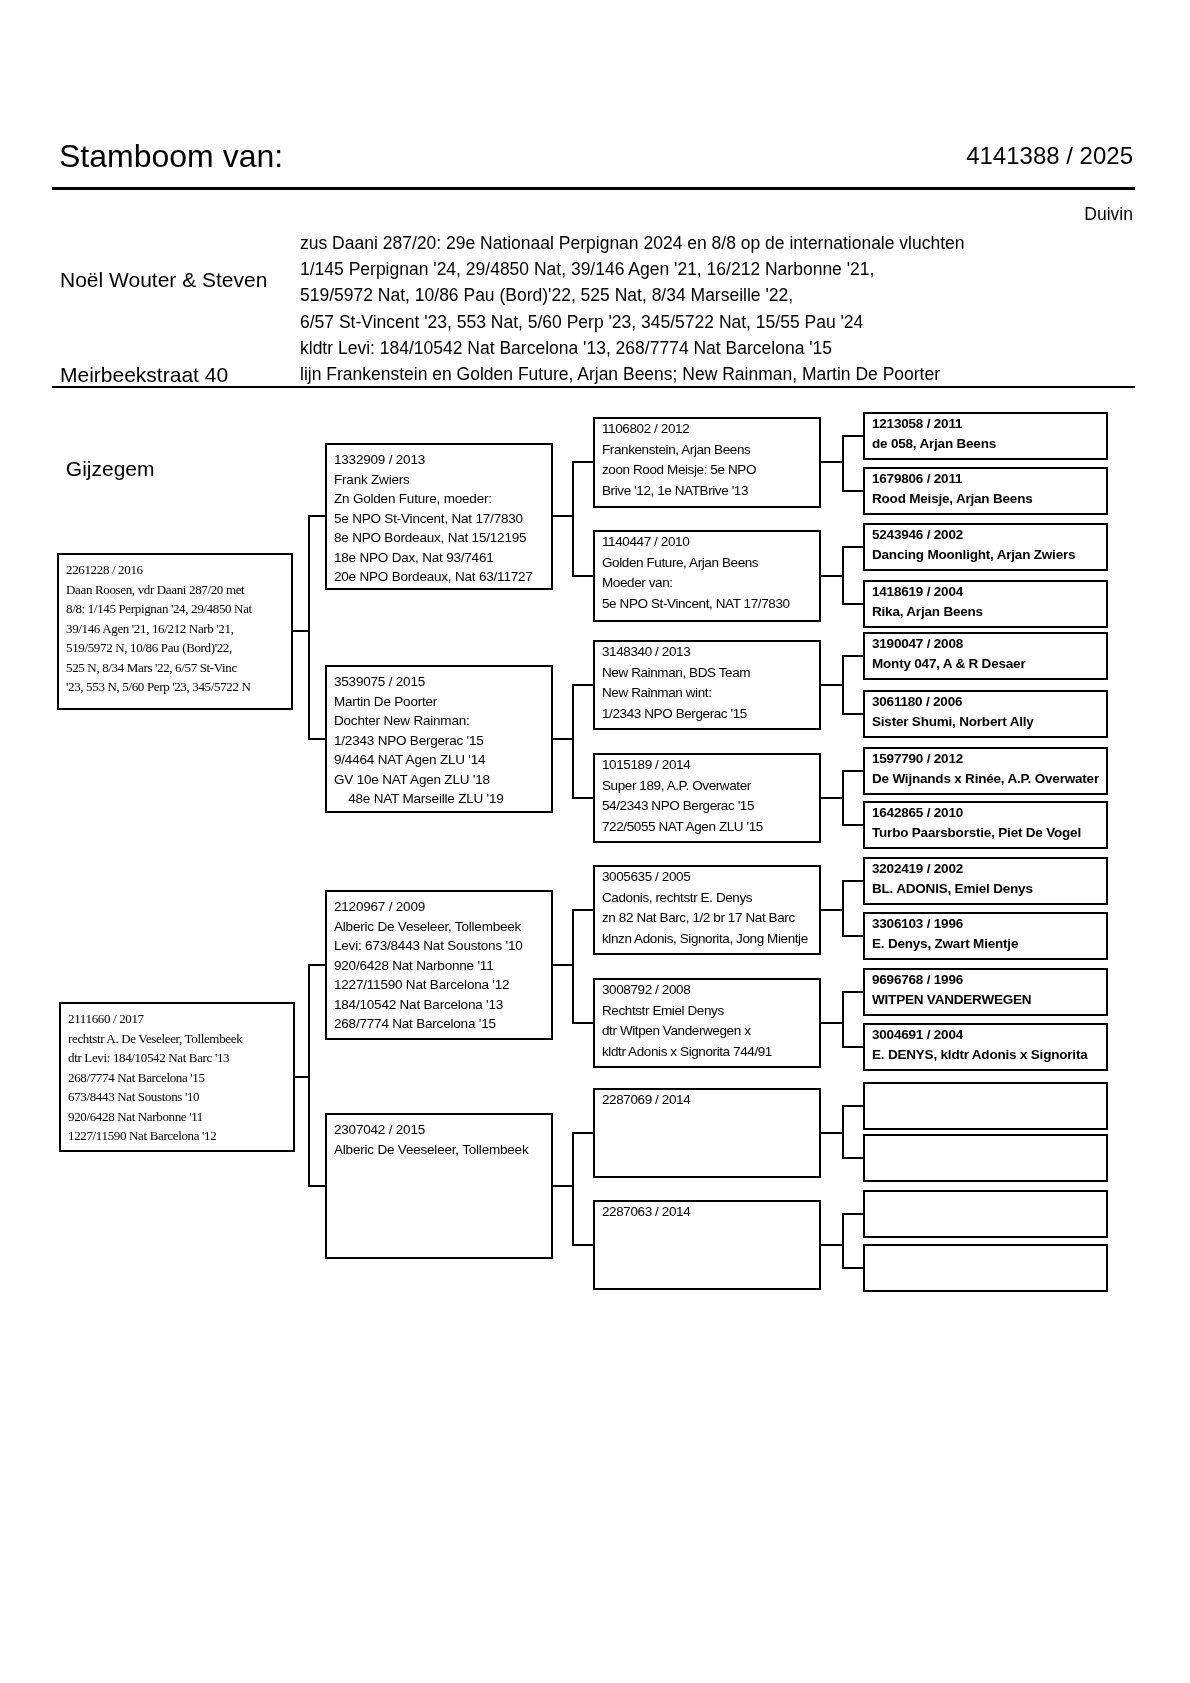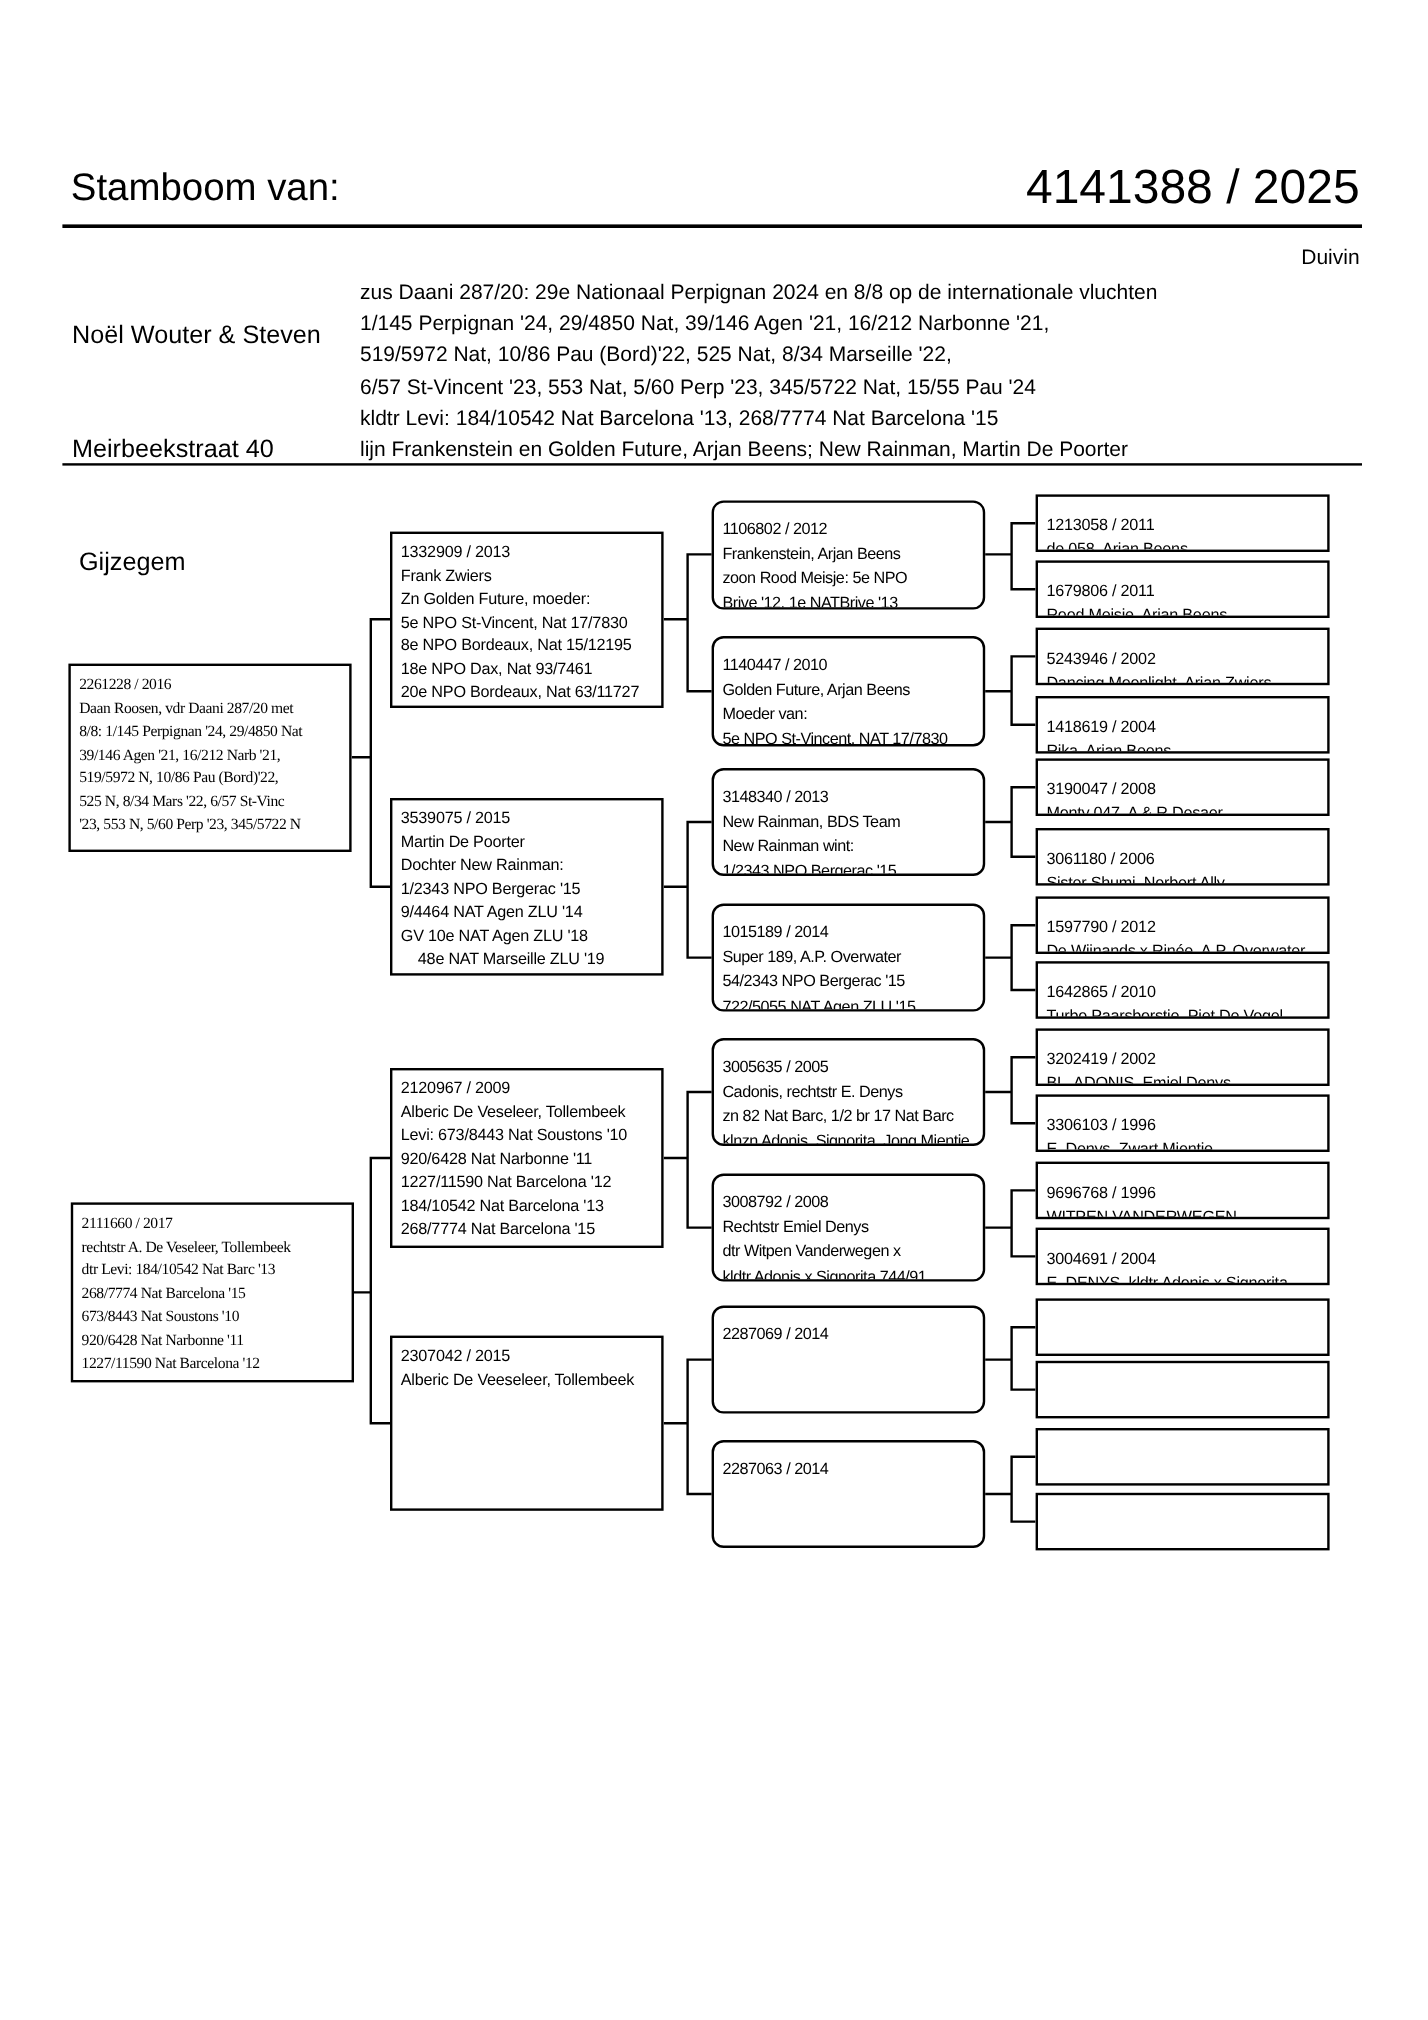--- a/index.html
+++ b/index.html
@@ -1,36 +1,36 @@
 <!DOCTYPE html>
 <html><head>
 <meta charset="utf-8">
 <style>
   html,body { margin:0; padding:0; background:#fff; }
   body { font-family:"Liberation Sans", sans-serif; color:#000; }
   .page { position:relative; width:1190px; height:1683px; background:#fff; overflow:hidden; }
 
   .title-left  { position:absolute; left:59px; top:138px; font-size:32px; line-height:36px; }
-  .title-right { position:absolute; right:57px; top:138px; font-size:40px; line-height:36px; text-align:right; }
+  .title-right { position:absolute; right:57px; top:138px; font-size:24px; line-height:36px; text-align:right; }
   .rule { position:absolute; left:52px; width:1083px; background:#000; }
   .rule-1 { top:187px; height:3px; }
   .rule-2 { top:386px; height:2px; }
 
   .owner { position:absolute; left:60px; top:201px; font-size:21px; line-height:31.5px; white-space:pre; }
   .sex   { position:absolute; right:57px; top:203px; font-size:17.5px; line-height:22px; text-align:right; }
   .descr { position:absolute; left:300px; top:230px; width:835px; font-size:17.5px; line-height:26.2px;
            text-align:left; white-space:pre; }
 
   .box { position:absolute; border:2px solid #000; box-sizing:border-box; background:#fff;
          overflow:hidden; padding:5px 3px 2px 7px; }
   .box .ring, .box .lines { font-size:13.5px; line-height:19.5px; letter-spacing:-0.2px; white-space:pre; }
   .g1 .ring, .g1 .lines { font-size:13px; letter-spacing:-0.35px;font-family:Liberation Serif, serif; }
-  .g3 { padding-top:12px;border-radius:10px; }
+  .g3 { padding-top:0; }
   .g3 .ring, .g3 .lines { line-height:20.5px; letter-spacing:-0.4px; }
-  .g4 { padding-top:14px; }
+  .g4 { padding-top:0;font-weight:bold; }
   .g4 .ring, .g4 .lines { line-height:20px; }
 
   svg.connectors { position:absolute; left:0; top:0; }
 </style>
 </head>
 <body>
 
 <div class="page">
 
   <div class="title-left">Stamboom van:</div>

